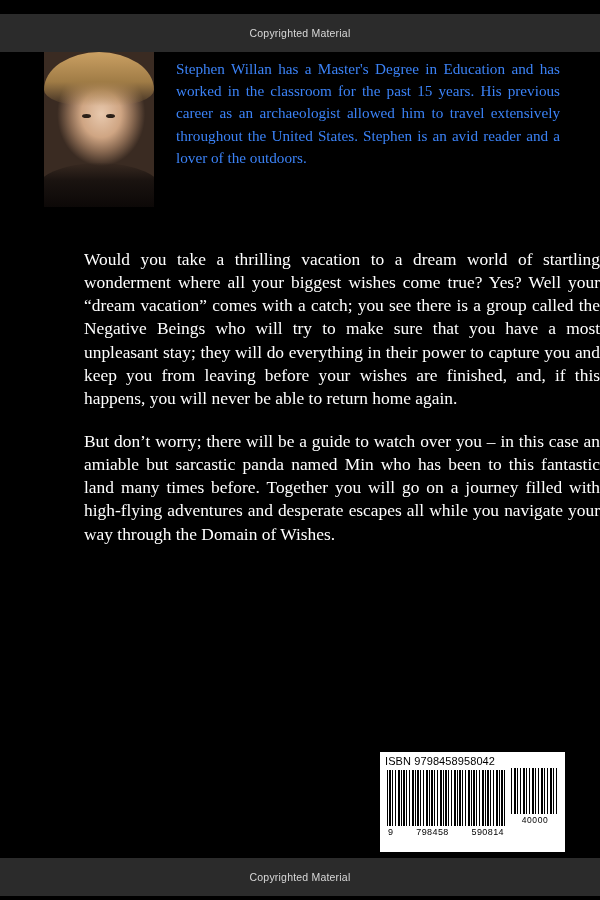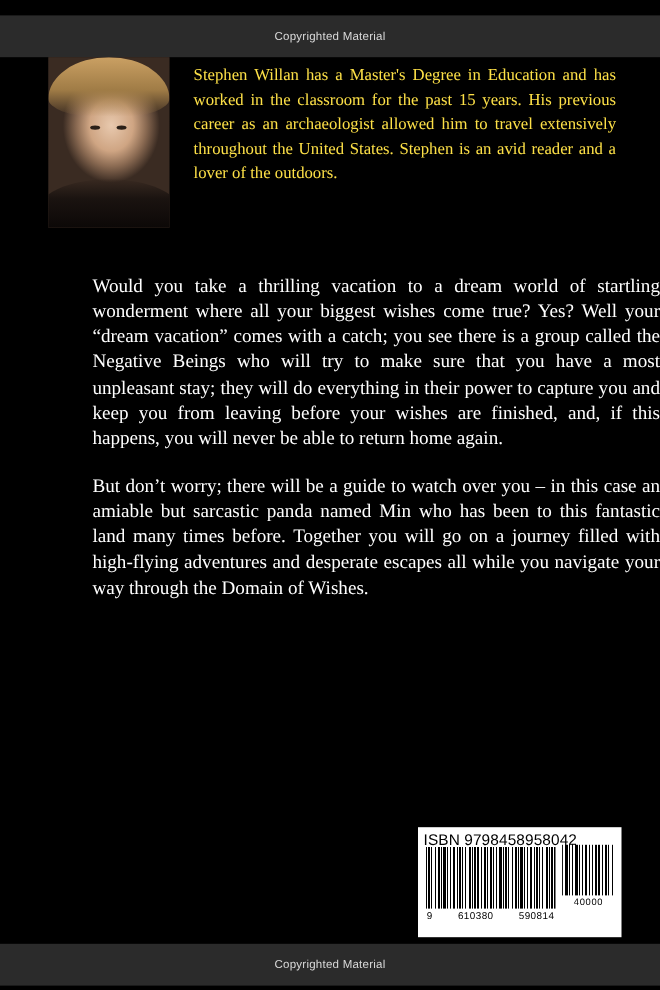--- a/index.html
+++ b/index.html
@@ -86,21 +86,21 @@
   .author-photo .eyeL { left: 38px; }
   .author-photo .eyeR { left: 62px; }
 
   .author-text {
     margin-left: 22px;
     flex: 1;
     font-size: 15.2px;
     line-height: 1.46;
     text-align: justify;
     text-justify: inter-word;
-    color: #fde047;
+    color: #3b82f6;
     padding-top: 6px;
   }
 
   
   .blurb {
     position: absolute;
     left: 44px;
     top: 248px;
     width: 516px;
     margin-left: 40px;
@@ -130,21 +130,21 @@
   }
   .isbn-row {
     display: flex;
     justify-content: space-between;
     align-items: flex-start;
     padding: 3px 5px 0 5px;
     box-sizing: border-box;
     height: 14px;
   }
   .isbn-text {
-    font-size: 14px;
+    font-size: 11px;
     letter-spacing: 0.1px;
   }
   .ean5 {
     position: absolute;
     right: 6px;
     top: 16px;
     width: 48px;
     text-align: center;
     font-size: 8.5px;
   }
@@ -213,21 +213,21 @@
       <span class="isbn-text">ISBN 9798458958042</span>
     </div>
     <div class="ean5">
       <div class="ean5-bars"></div>
       <div class="ean5-digits">40000</div>
     </div>
     <div class="ean13">
       <div class="ean13-bars"></div>
       <div class="ean13-digits">
         <span>9</span>
-        <span>610380</span>
+        <span>798458</span>
         <span>590814</span>
       </div>
     </div>
   </div>
 
   <div class="copyright-strip copyright-bottom">Copyrighted Material</div>
 
 </div>
 
 </body></html>

